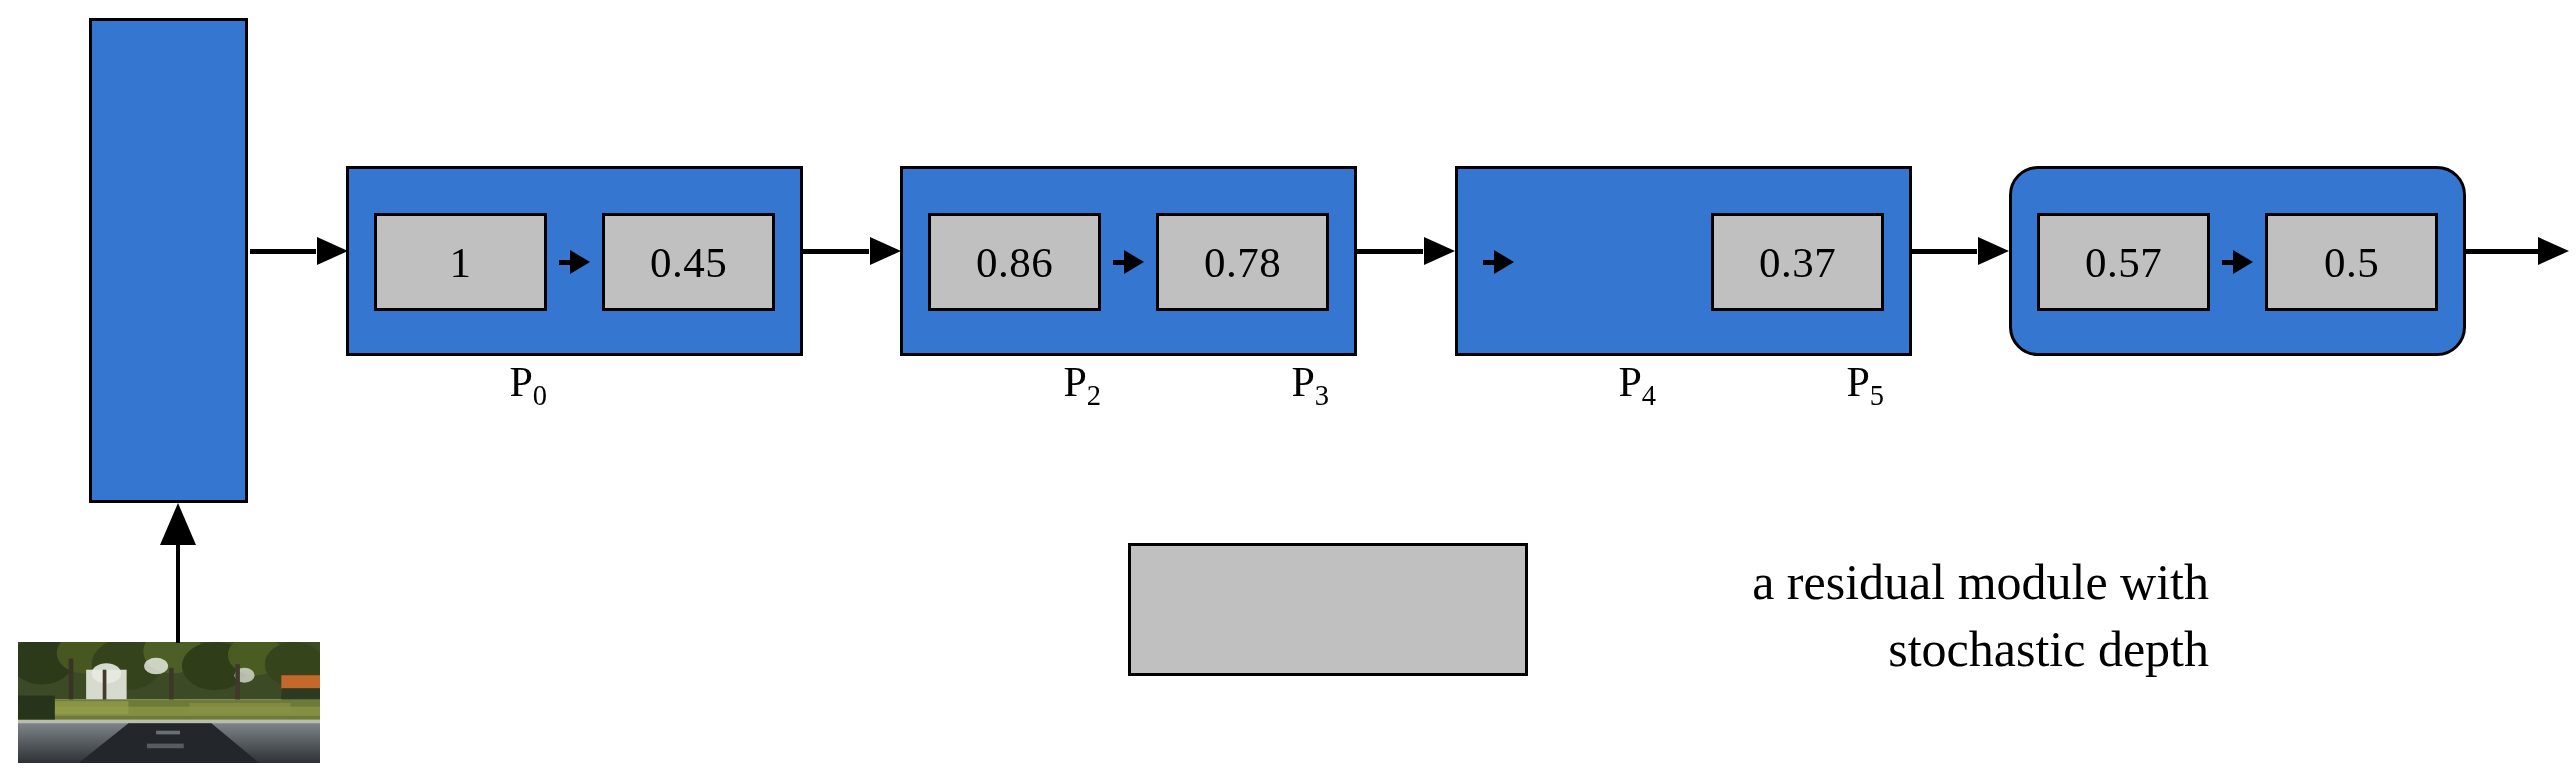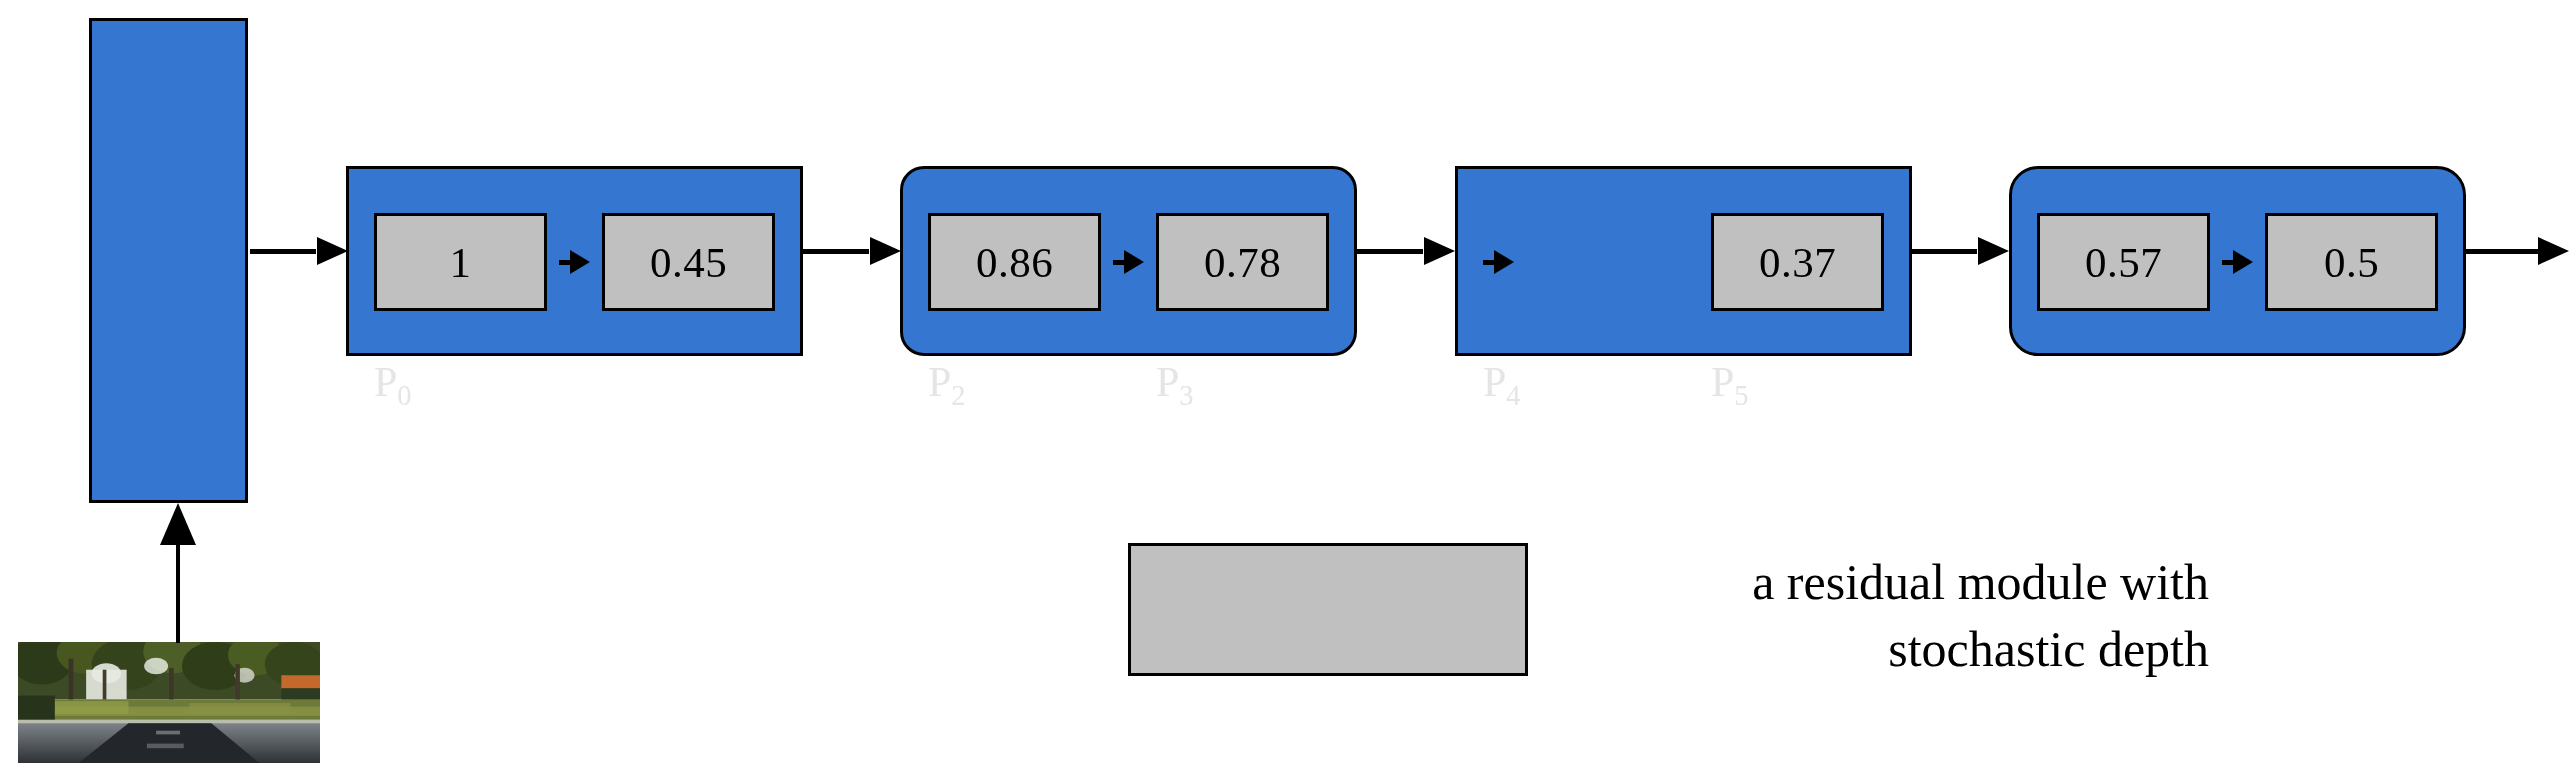--- a/index.html
+++ b/index.html
@@ -107,24 +107,24 @@
     position: absolute;
     left: 25px;
     right: 25px;
     top: 191px;
     display: flex;
     justify-content: space-between;
     pointer-events: none;
   }
   .plabel {
     width: 173px;
-    text-align: left;
+    text-align: right;
     font-size: 42px;
     line-height: 1.05;
-    color: #e5e5e5;
+    color: #000000;
     white-space: nowrap;
   }
   .plabel .sub {
     font-size: 28.5px;
     vertical-align: sub;
     line-height: 1;
   }
   .plabel-spacer { flex: 0 0 31px; }
 
   
@@ -283,21 +283,21 @@
       <div class="plabel"><span>P</span><span class="sub">0</span></div>
       <div class="plabel-spacer"></div>
     </div>
   </div>
 
   <div class="harrow" style="left:803px; top:237px; width:98px;">
     <div class="shaft" style="width:66px;"></div>
     <div class="head"></div>
   </div>
 
-  <div class="group" style="left:900px; width:457px;border-radius:24px;">
+  <div class="group" style="left:900px; width:457px;">
     <div class="group-inner">
       <div class="cell">0.86</div>
       <div class="mini-arrow">
         <div class="shaft"></div>
         <div class="head"></div>
       </div>
       <div class="cell">0.78</div>
     </div>
     <div class="plabels">
       <div class="plabel"><span>P</span><span class="sub">2</span></div>

